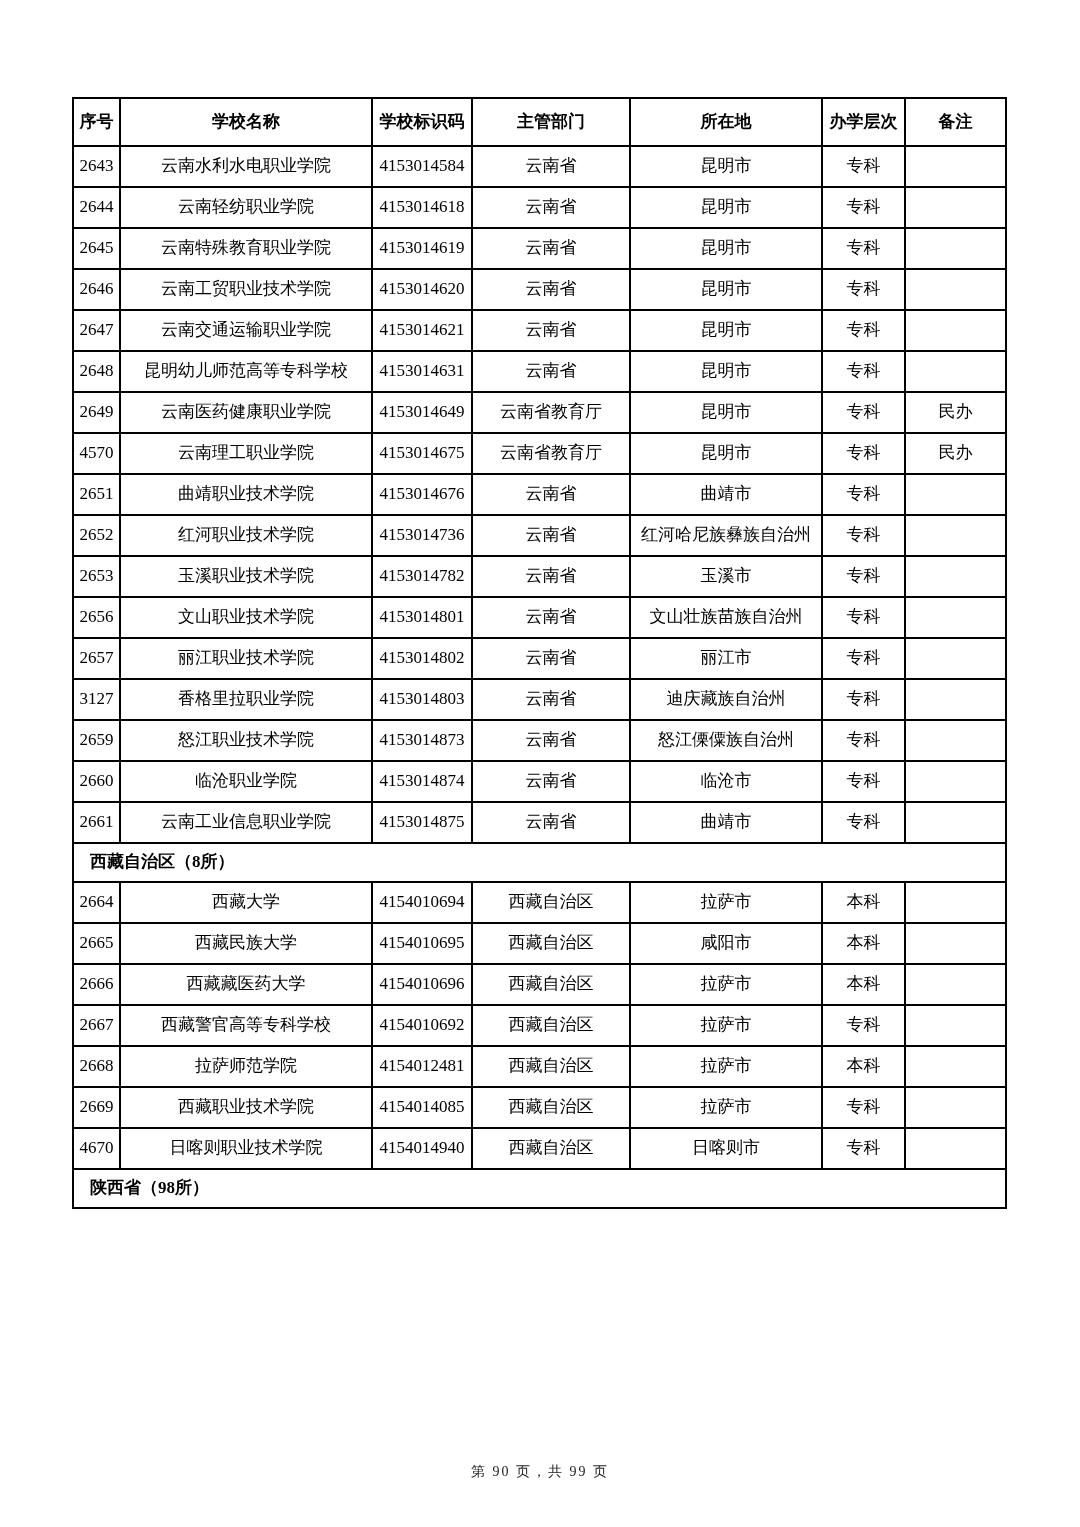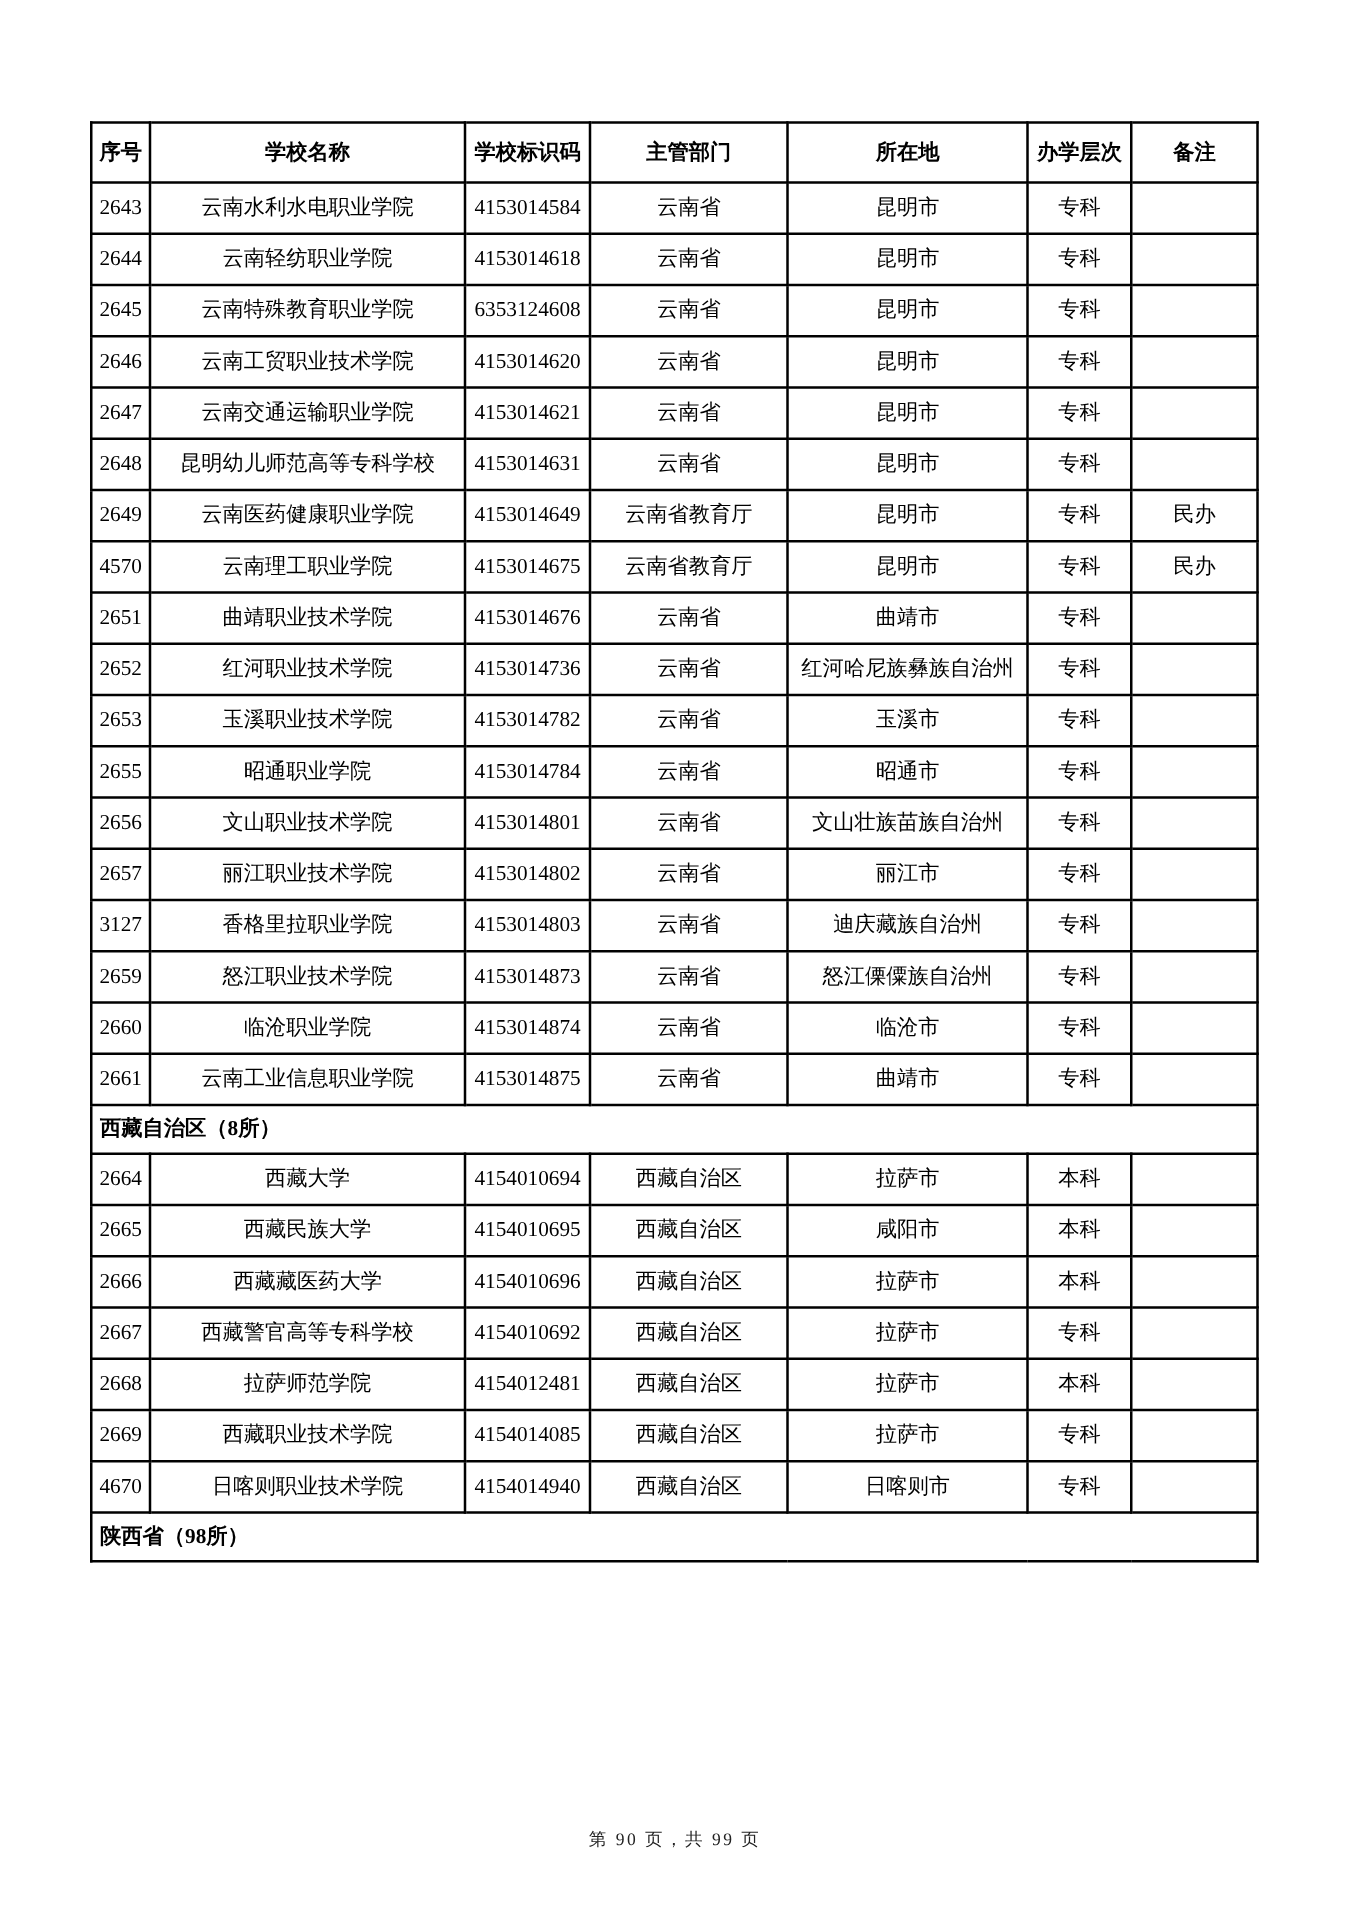--- a/index.html
+++ b/index.html
@@ -39,21 +39,21 @@
   .school-table thead th {
     height: 46px;
     font-weight: bold;
   }
   .school-table tbody td {
     height: 39px;
   }
   .school-table td.section-cell {
     text-align: left;
     font-weight: bold;
-    padding-left: 6px;
+    padding-left: 16px;
     height: 37px;
   }
   .footer {
     position: absolute;
     left: 0;
     top: 1463px;
     width: 1080px;
     text-align: center;
     font-size: 14px;
     letter-spacing: 2px;
@@ -102,21 +102,21 @@
           <td>云南轻纺职业学院</td>
           <td>4153014618</td>
           <td>云南省</td>
           <td>昆明市</td>
           <td>专科</td>
           <td></td>
         </tr>
         <tr>
           <td>2645</td>
           <td>云南特殊教育职业学院</td>
-          <td>6353124608</td>
+          <td>4153014619</td>
           <td>云南省</td>
           <td>昆明市</td>
           <td>专科</td>
           <td></td>
         </tr>
         <tr>
           <td>2646</td>
           <td>云南工贸职业技术学院</td>
           <td>4153014620</td>
           <td>云南省</td>
@@ -181,29 +181,20 @@
         <tr>
           <td>2653</td>
           <td>玉溪职业技术学院</td>
           <td>4153014782</td>
           <td>云南省</td>
           <td>玉溪市</td>
           <td>专科</td>
           <td></td>
         </tr>
         <tr>
-          <td>2655</td>
-          <td>昭通职业学院</td>
-          <td>4153014784</td>
-          <td>云南省</td>
-          <td>昭通市</td>
-          <td>专科</td>
-          <td></td>
-        </tr>
-        <tr>
           <td>2656</td>
           <td>文山职业技术学院</td>
           <td>4153014801</td>
           <td>云南省</td>
           <td>文山壮族苗族自治州</td>
           <td>专科</td>
           <td></td>
         </tr>
         <tr>
           <td>2657</td>

